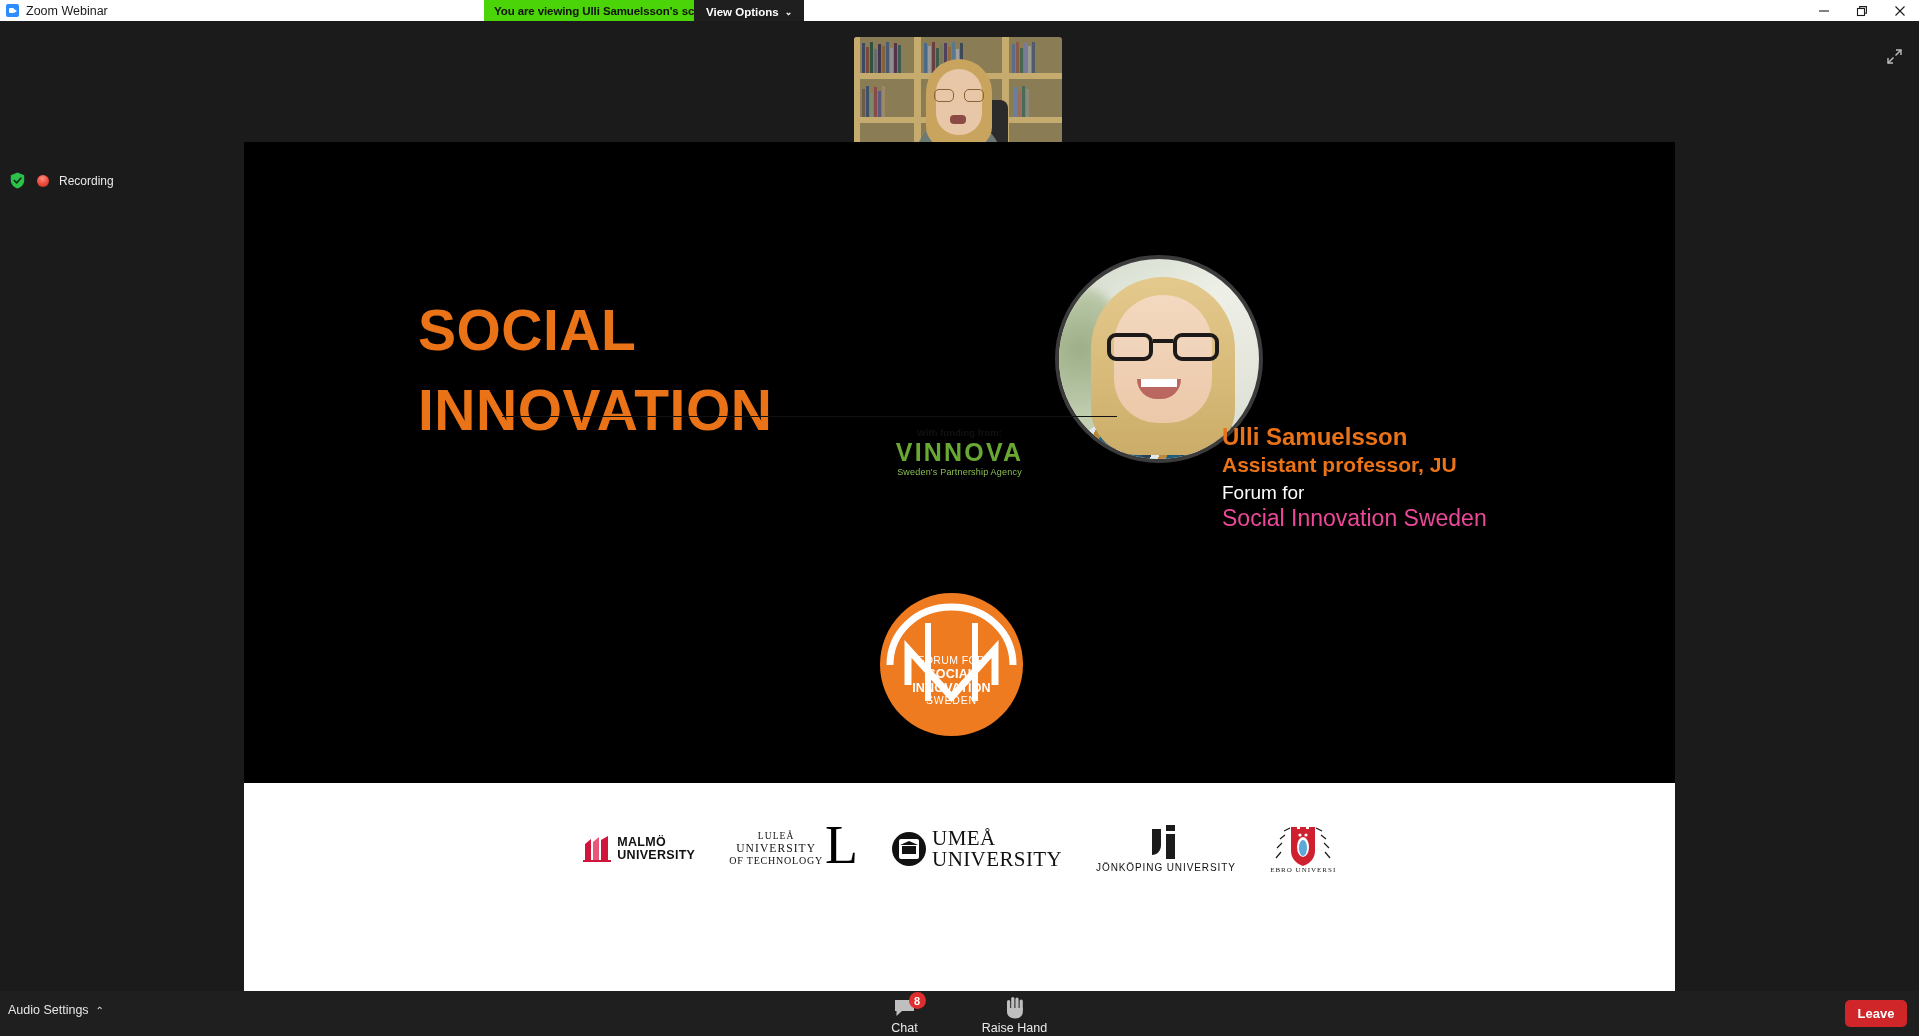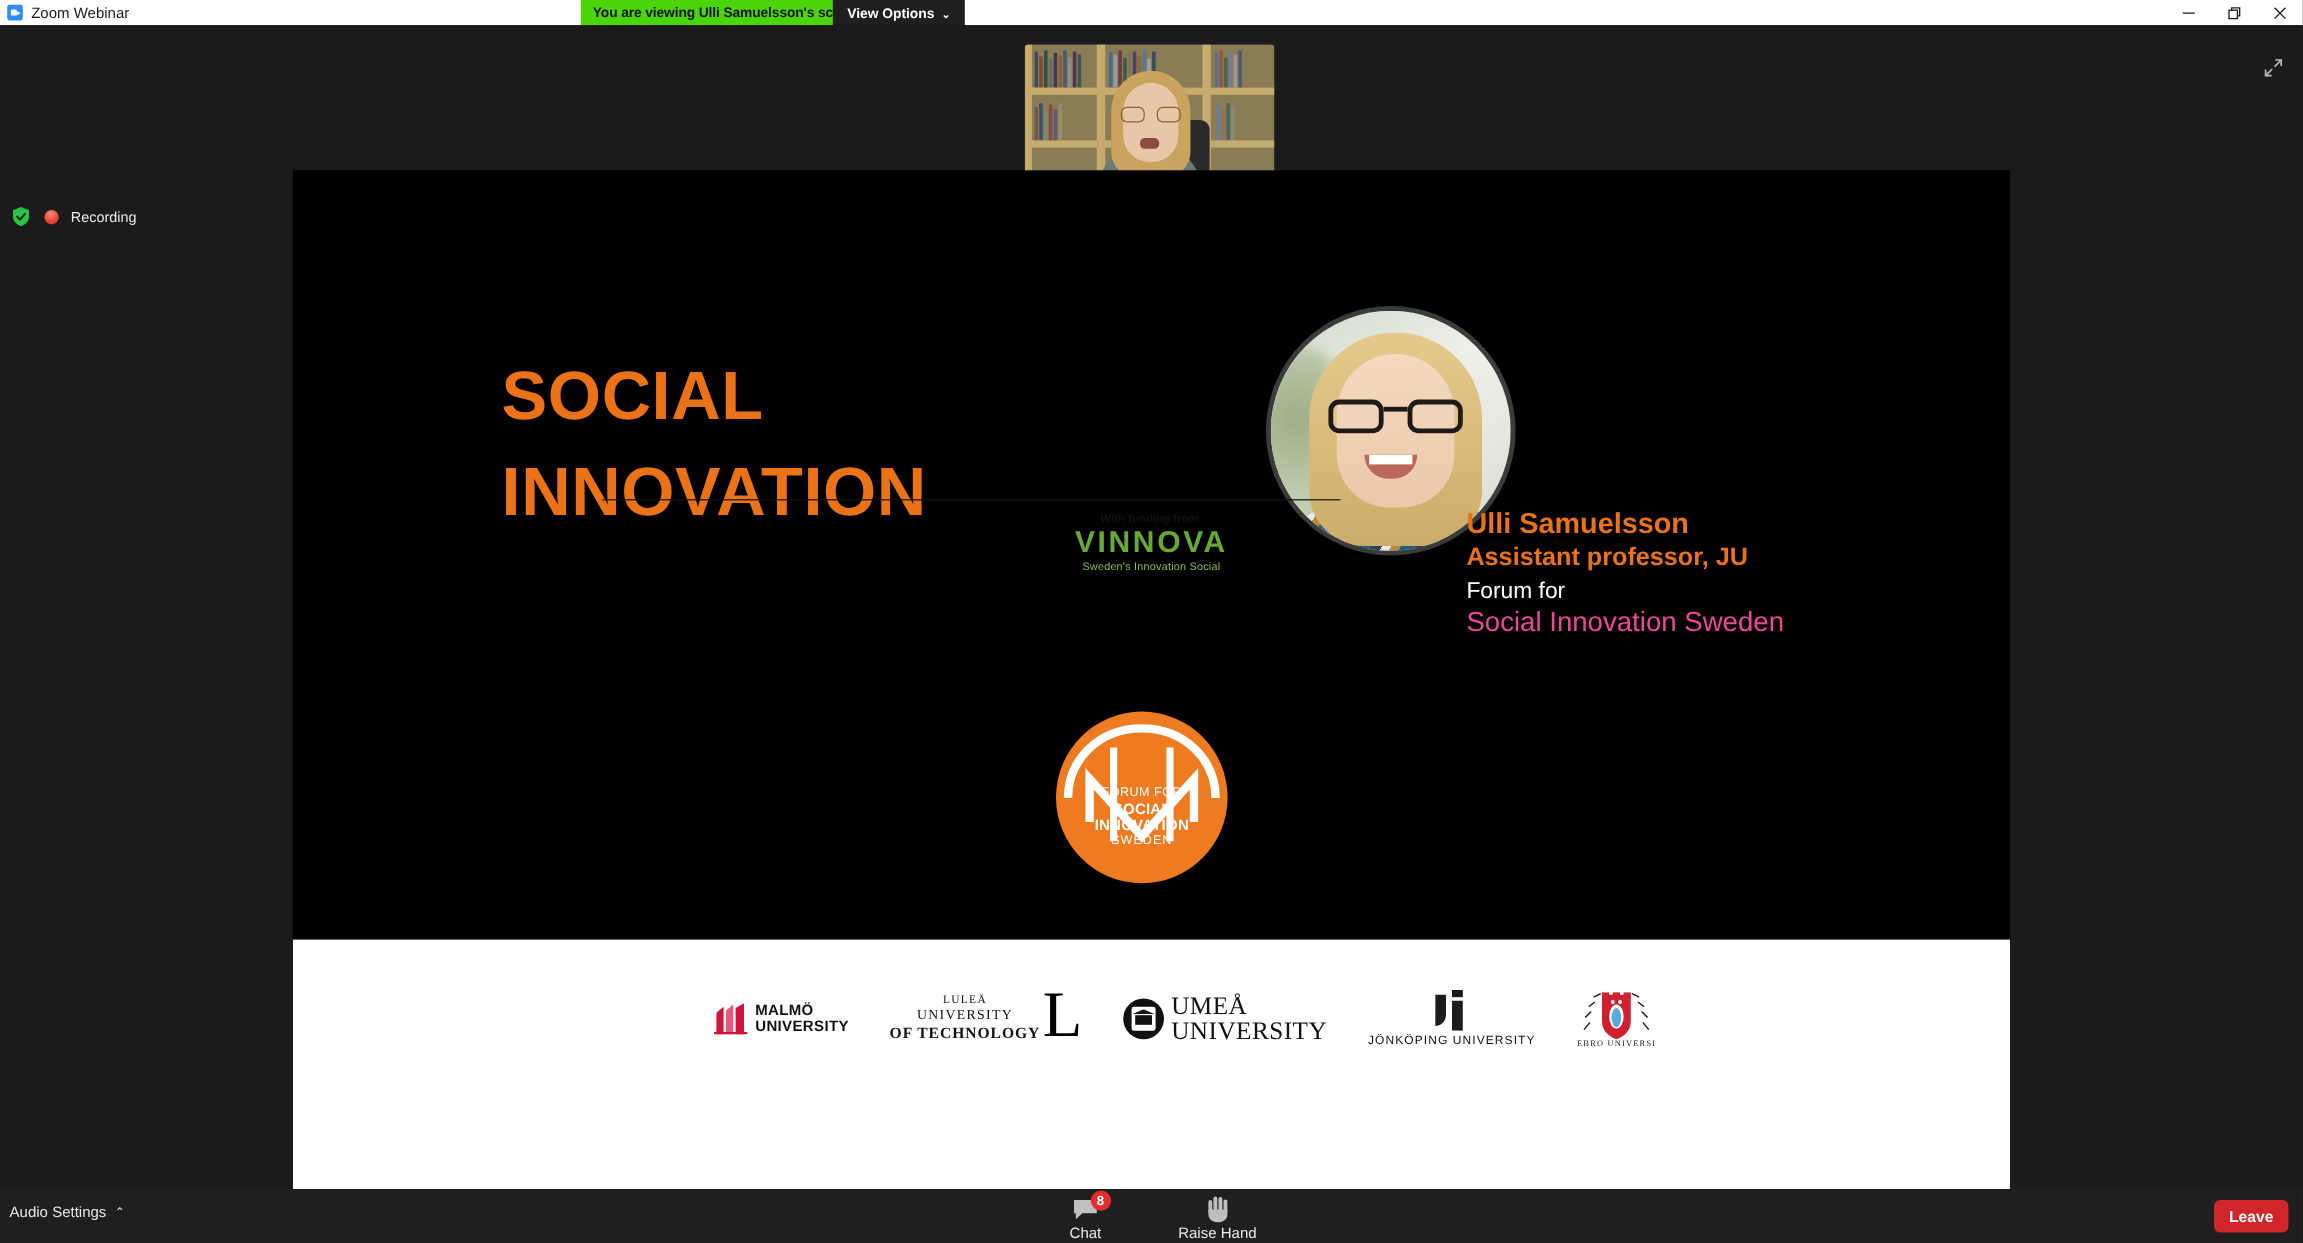--- a/index.html
+++ b/index.html
@@ -207,33 +207,33 @@
     color: #fff; line-height: 1.12;
   }
   .fsi-txt .l1 { font-size: 10.5px; letter-spacing: .4px; }
   .fsi-txt .l2 { font-size: 12.5px; font-weight: bold; letter-spacing: .2px; }
   .fsi-txt .l3 { font-size: 12.5px; font-weight: bold; letter-spacing: .2px; }
   .fsi-txt .l4 { font-size: 10.5px; letter-spacing: .8px; }
 
   
   .uni-row {
     position: absolute; left: 0; top: 676px; width: 100%; height: 62px;
-    display: flex; align-items: center; justify-content: center; gap: 34px; margin-left: 28px;
+    display: flex; align-items: center; justify-content: center; gap: 34px;
   }
   .uni { display: flex; align-items: center; gap: 6px; }
 
   .malmo-mark { width: 28px; height: 26px; flex: 0 0 auto; }
   .malmo-txt { line-height: 1.04; }
   .malmo-txt div { font-size: 12.5px; font-weight: bold; color: #111; letter-spacing: .3px; }
 
   .lulea { display: flex; align-items: center; }
   .lulea-txt { text-align: center; font-family: "Liberation Serif", serif; line-height: 1.15; }
   .lulea-txt .a { font-size: 9.5px; letter-spacing: 1.1px; color: #111; }
   .lulea-txt .b { font-size: 11.5px; letter-spacing: 1.1px; color: #111; }
-  .lulea-txt .c { font-size: 13px; letter-spacing: .8px; color: #111; font-weight: bold; }
+  .lulea-txt .c { font-size: 10px; letter-spacing: .8px; color: #111; }
   .lulea-L {
     font-family: "Liberation Serif", serif; font-size: 54px; color: #000;
     line-height: .72; margin-left: -4px; margin-top: -8px;
   }
 
   .umea-seal {
     width: 34px; height: 34px; border-radius: 50%; background: #111;
     position: relative; flex: 0 0 auto;
   }
   .umea-seal .inner {
@@ -533,21 +533,21 @@
         </svg>
       </div>
 
     </div>
 
     <div class="divider"></div>
 
     <div class="vinnova">
       <div class="vin-l1">With funding from:</div>
       <div class="vin-l2">VINNOVA</div>
-      <div class="vin-l3">Sweden's Innovation Social</div>
+      <div class="vin-l3">Sweden's Partnership Agency</div>
     </div>
 
   </div>
 </div>
 
 <div class="toolbar">
 
   <div class="audio-settings">
     <span>Audio Settings</span>
     <span class="as-caret">⌃</span>

